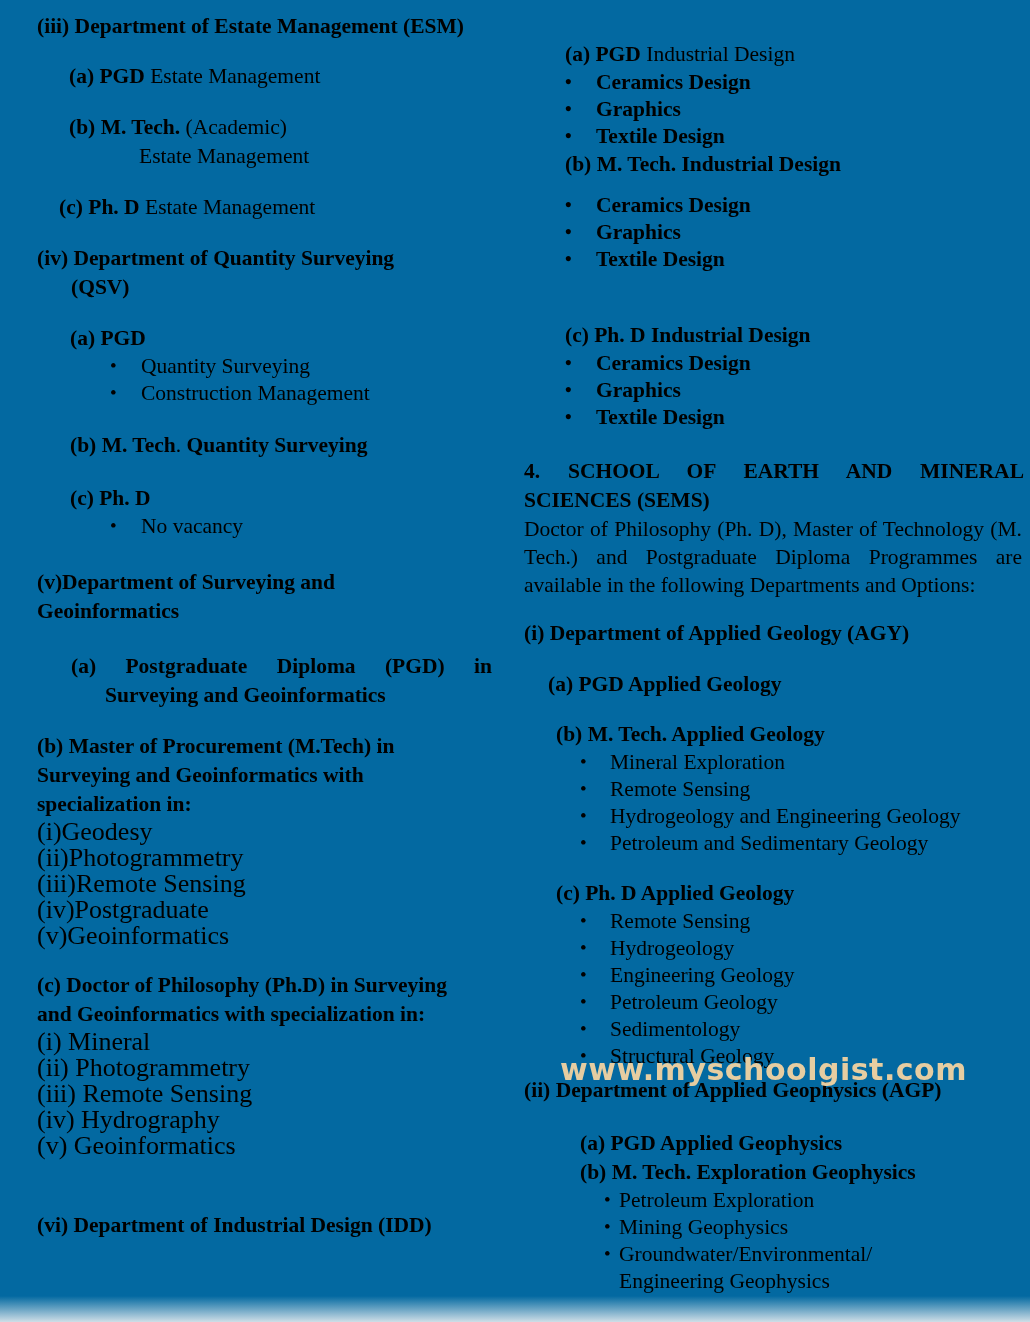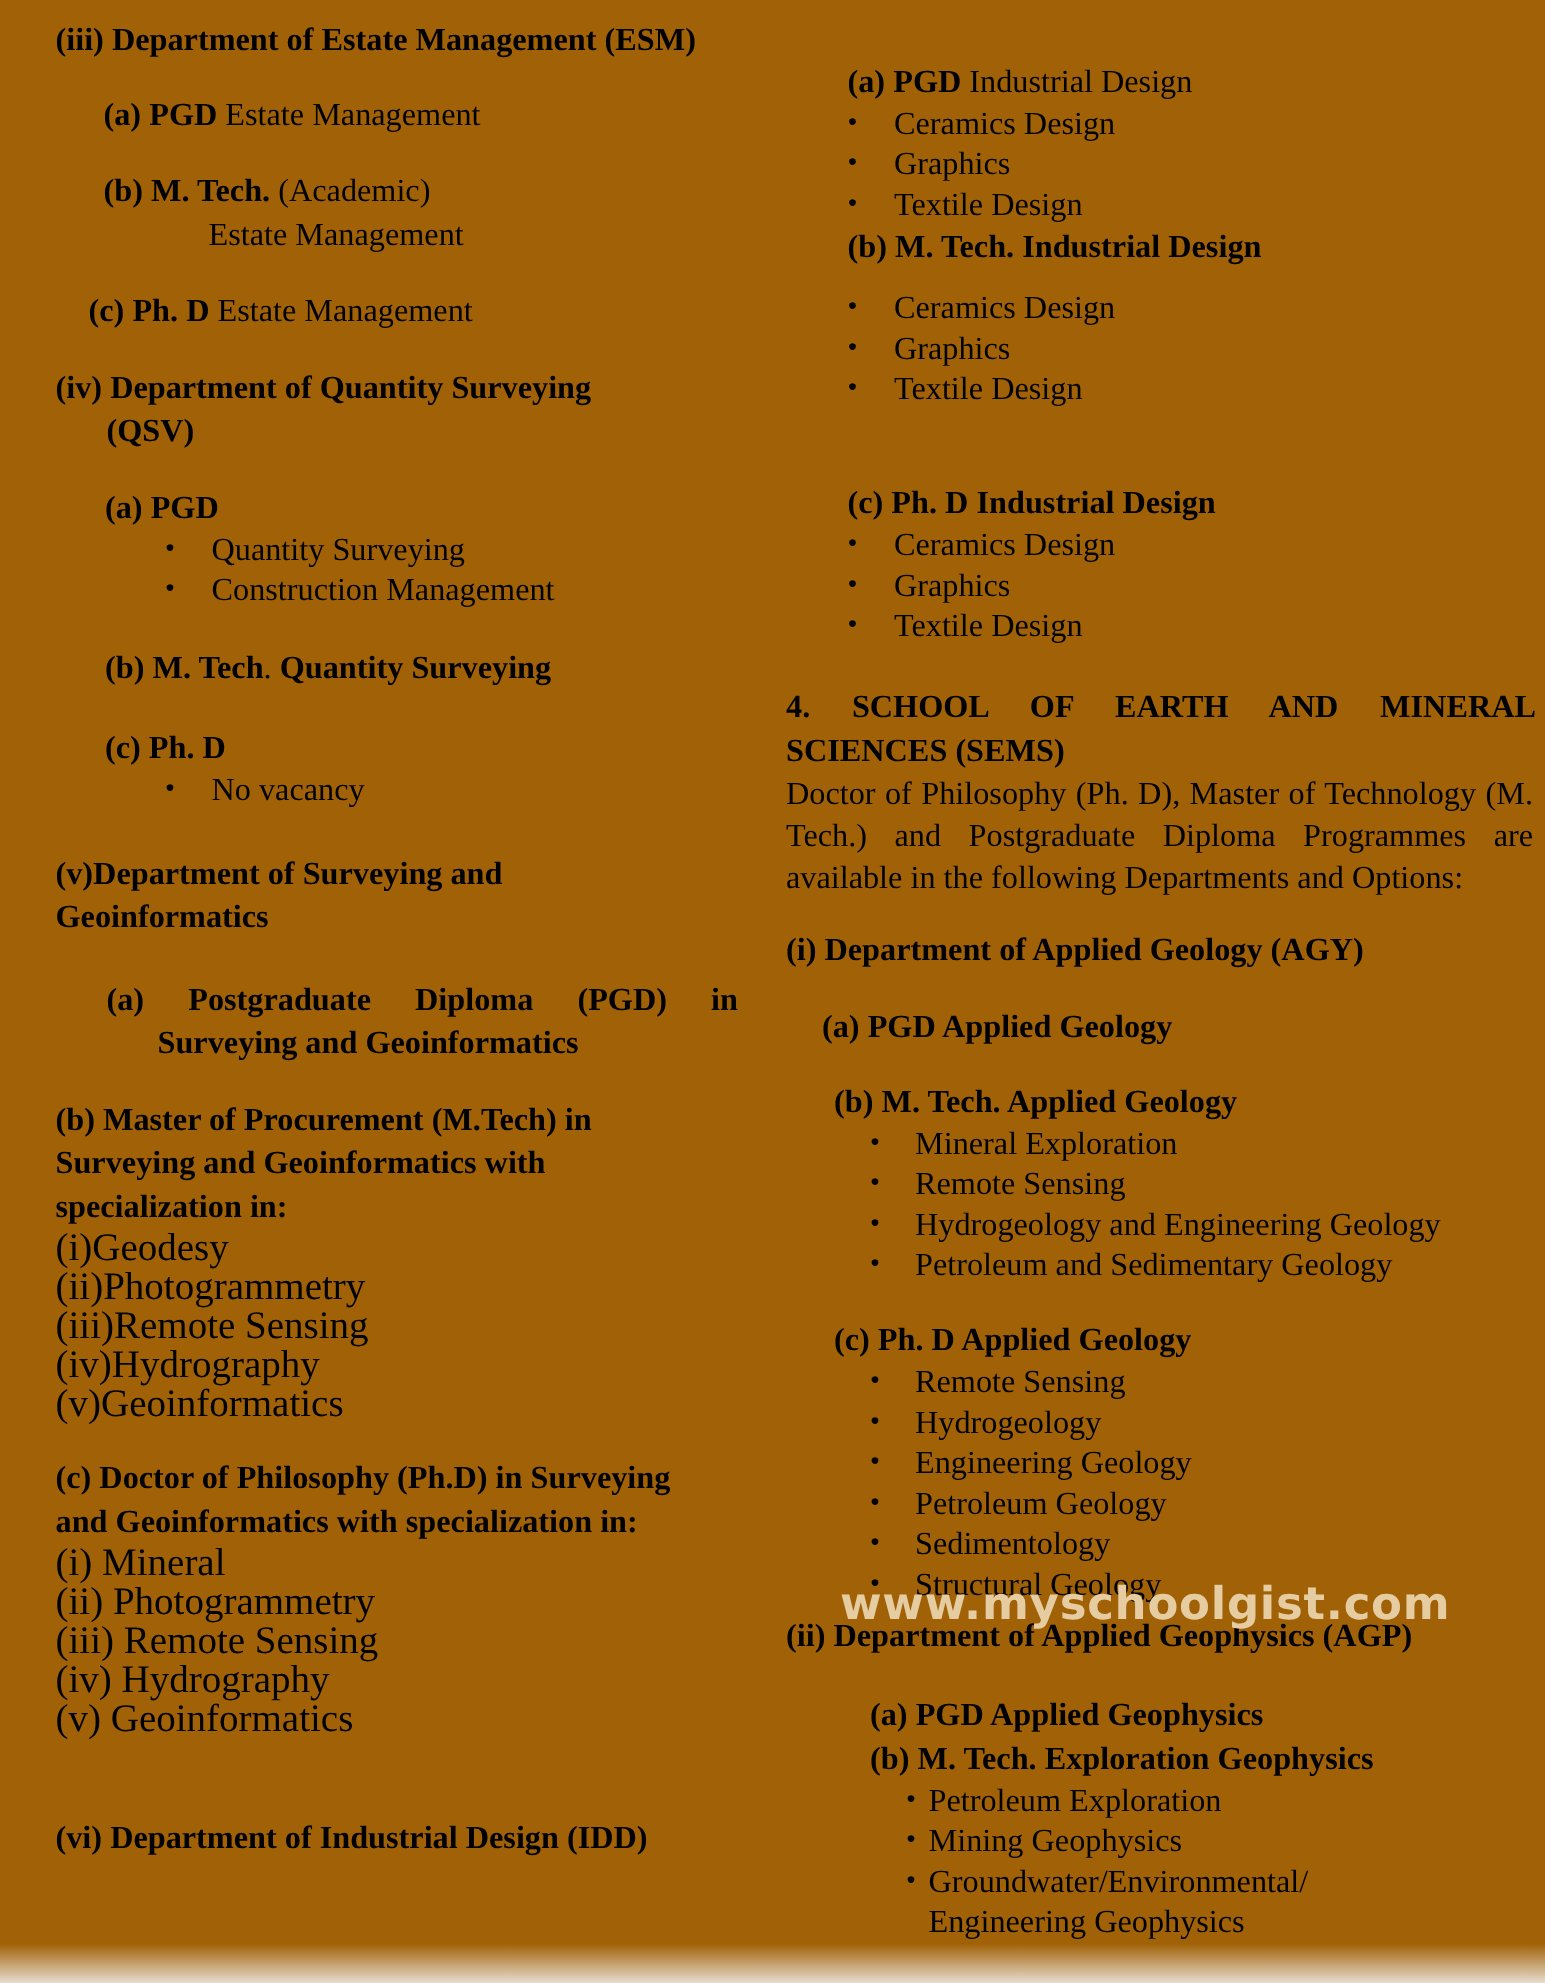--- a/index.html
+++ b/index.html
@@ -12,21 +12,21 @@
     height: 1322px;
     position: relative;
     font-family: "Liberation Serif", "DejaVu Serif", serif;
     color: #000000;
     overflow: hidden;
   }
   .page {
     position: relative;
     width: 1030px;
     height: 1322px;
-    background: #a16207;
+    background: #0369a1;
   }
   .bottom-shade {
     position: absolute;
     left: 0; right: 0; bottom: 0;
     height: 26px;
     background: linear-gradient(to bottom, rgba(255,255,255,0) 0%, rgba(243,243,243,0.85) 100%);
     pointer-events: none;
   }
   .col {
     position: absolute;
@@ -85,21 +85,21 @@
   ul.bl > li::before {
     content: "\2022";
     position: absolute;
     font-size: 19px;
   }
   
   ul.bl-wide > li { padding-left: 104px; }
   ul.bl-wide > li::before { left: 73px; top: -1px; }
 
   
-  ul.bl-idd > li { padding-left: 64px; }
+  ul.bl-idd > li { padding-left: 64px; font-weight: bold; }
   ul.bl-idd > li::before { left: 33px; top: -1px; }
 
   
   ul.bl-geo > li { padding-left: 78px; }
   ul.bl-geo > li::before { left: 48px; top: -1px; }
 
   
   ul.bl-agp > li { padding-left: 87px; text-indent: 0; }
   ul.bl-agp > li::before { left: 72px; top: -1px; }
 
@@ -185,21 +185,21 @@
     <div class="sub" style="padding-left:68px">Surveying and Geoinformatics</div>
 
     <div style="height:22px"></div>
     <div class="sub">(b) Master of Procurement (M.Tech) in</div>
     <div class="sub">Surveying and Geoinformatics with</div>
     <div class="sub">specialization in:</div>
     <div class="rlist">
       <div>(i)Geodesy</div>
       <div>(ii)Photogrammetry</div>
       <div>(iii)Remote Sensing</div>
-      <div>(iv)Hydrography</div>
+      <div>(iv)Postgraduate</div>
       <div>(v)Geoinformatics</div>
     </div>
 
     <div style="height:22px"></div>
     <div class="sub">(c) Doctor of Philosophy (Ph.D) in Surveying</div>
     <div class="sub">and Geoinformatics with specialization in:</div>
     <div class="rlist">
       <div>(i) Mineral</div>
       <div>(ii) Photogrammetry</div>
       <div>(iii) Remote Sensing</div>

